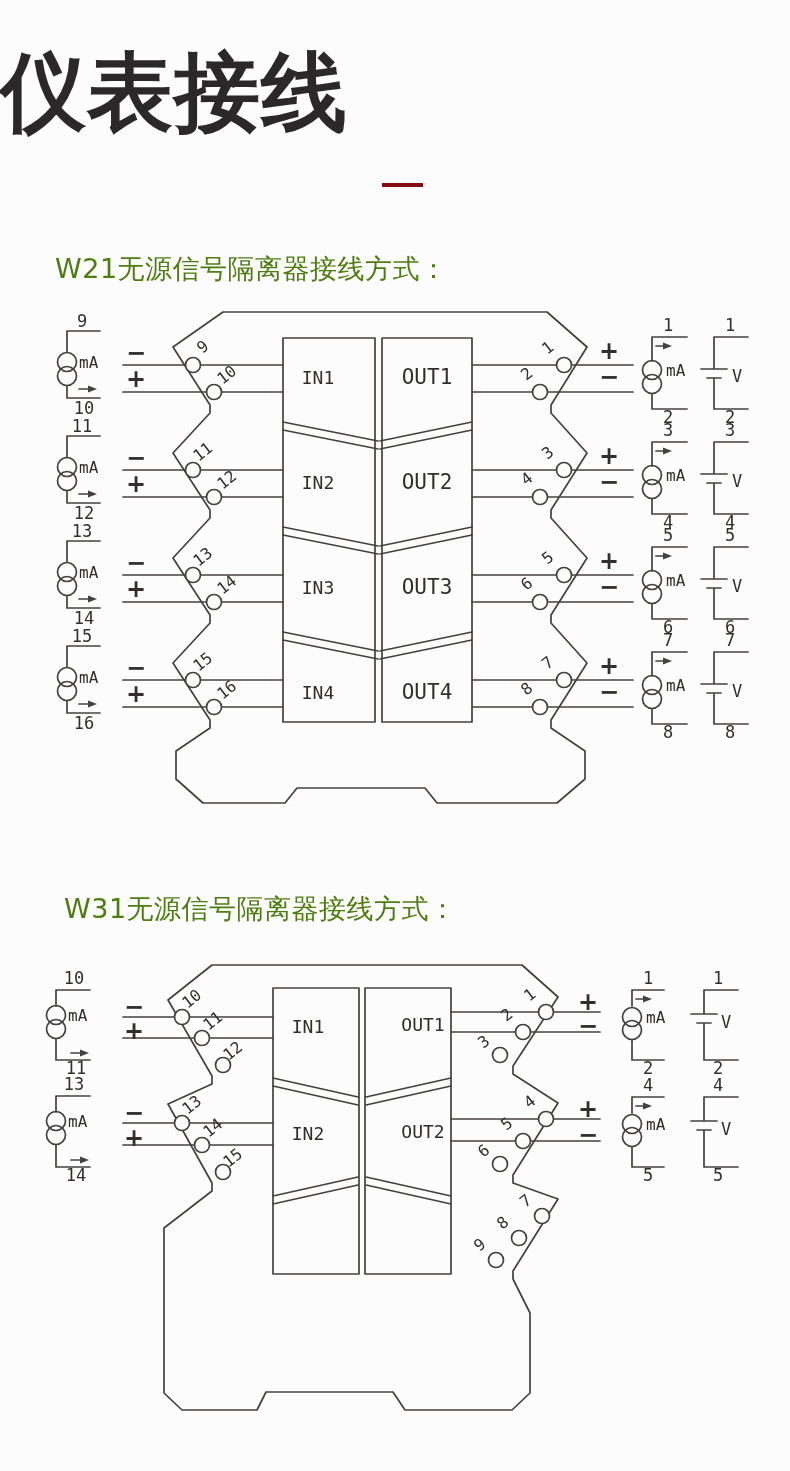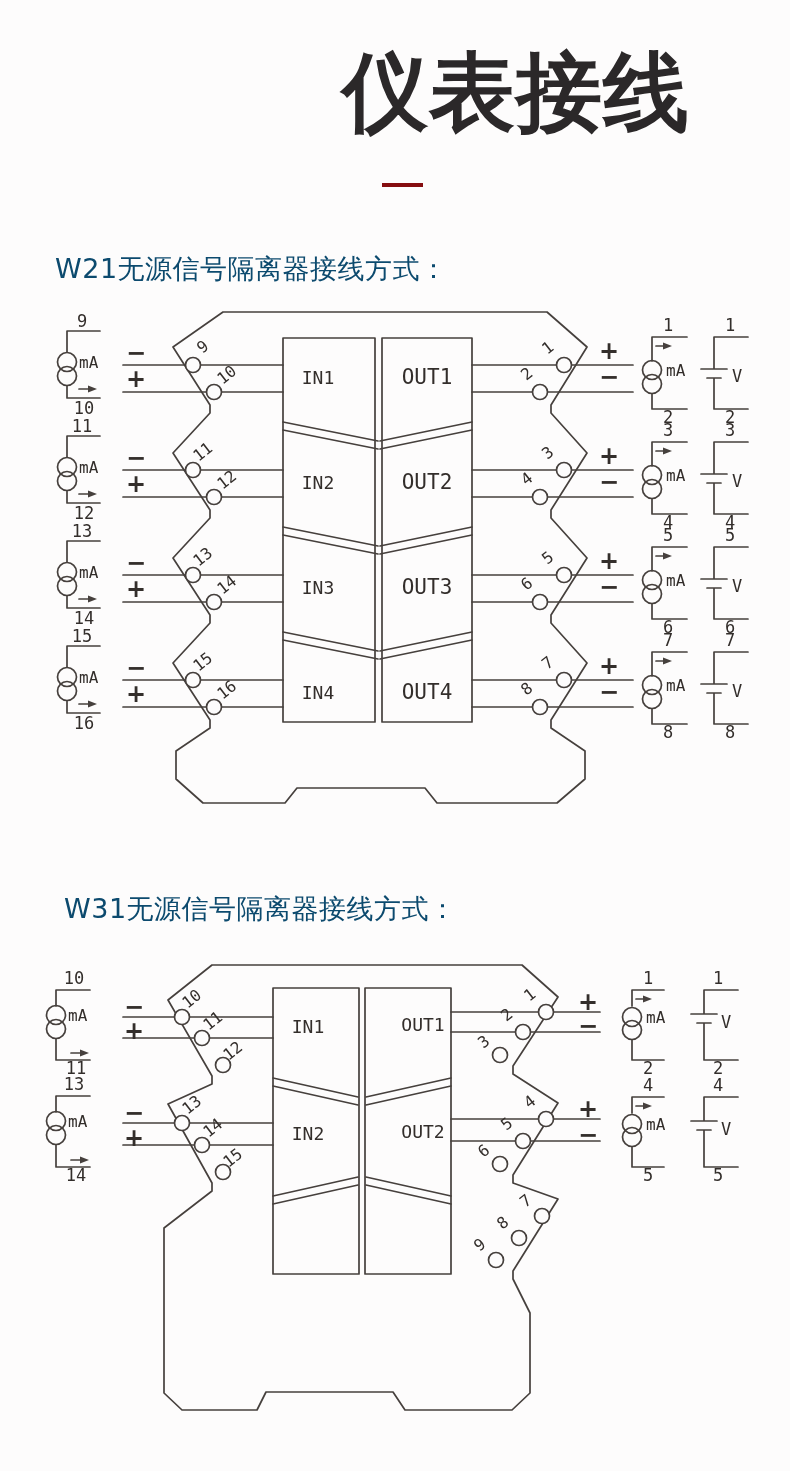--- a/index.html
+++ b/index.html
@@ -1,20 +1,20 @@
 <!DOCTYPE html>
 <html><head>
 <meta charset="utf-8">
 <style>
   html,body{margin:0;padding:0;}
   body{width:790px;height:1471px;position:relative;background:#fdfcfc;font-family:"DejaVu Sans",sans-serif;}
-  .page-title{position:absolute;top:42px;left:0;width:682px;text-align:right;
-    font-size:86px;line-height:100px;font-weight:900;color:#2b2829;letter-spacing:1px;margin-left:8px;}
+  .page-title{position:absolute;top:42px;left:0;width:682px;text-align:left;
+    font-size:86px;line-height:100px;font-weight:900;color:#2b2829;letter-spacing:1px;}
   .title-divider{position:absolute;top:183px;left:382px;width:41px;height:4px;background:#850d10;}
-  .sec-heading{position:absolute;font-size:27px;font-weight:500;color:#0c4a6e;letter-spacing:0.5px;}
+  .sec-heading{position:absolute;font-size:27px;font-weight:500;color:#4d7c0f;letter-spacing:0.5px;}
   #h1{left:55px;top:251px;}
   #h2{left:64px;top:891px;}
   svg{position:absolute;left:0;}
   #w21{top:295px;}
   #w31{top:950px;}
   .ln{fill:none;stroke:#46403d;stroke-width:1.7;stroke-linejoin:round;stroke-linecap:round;}
   .term{fill:#fdfcfc;stroke:#46403d;stroke-width:1.7;}
   .src{fill:none;stroke:#46403d;stroke-width:1.7;}
   .ah{fill:#46403d;stroke:none;}
   text{font-family:"DejaVu Sans Mono",monospace;fill:#332e2b;}

